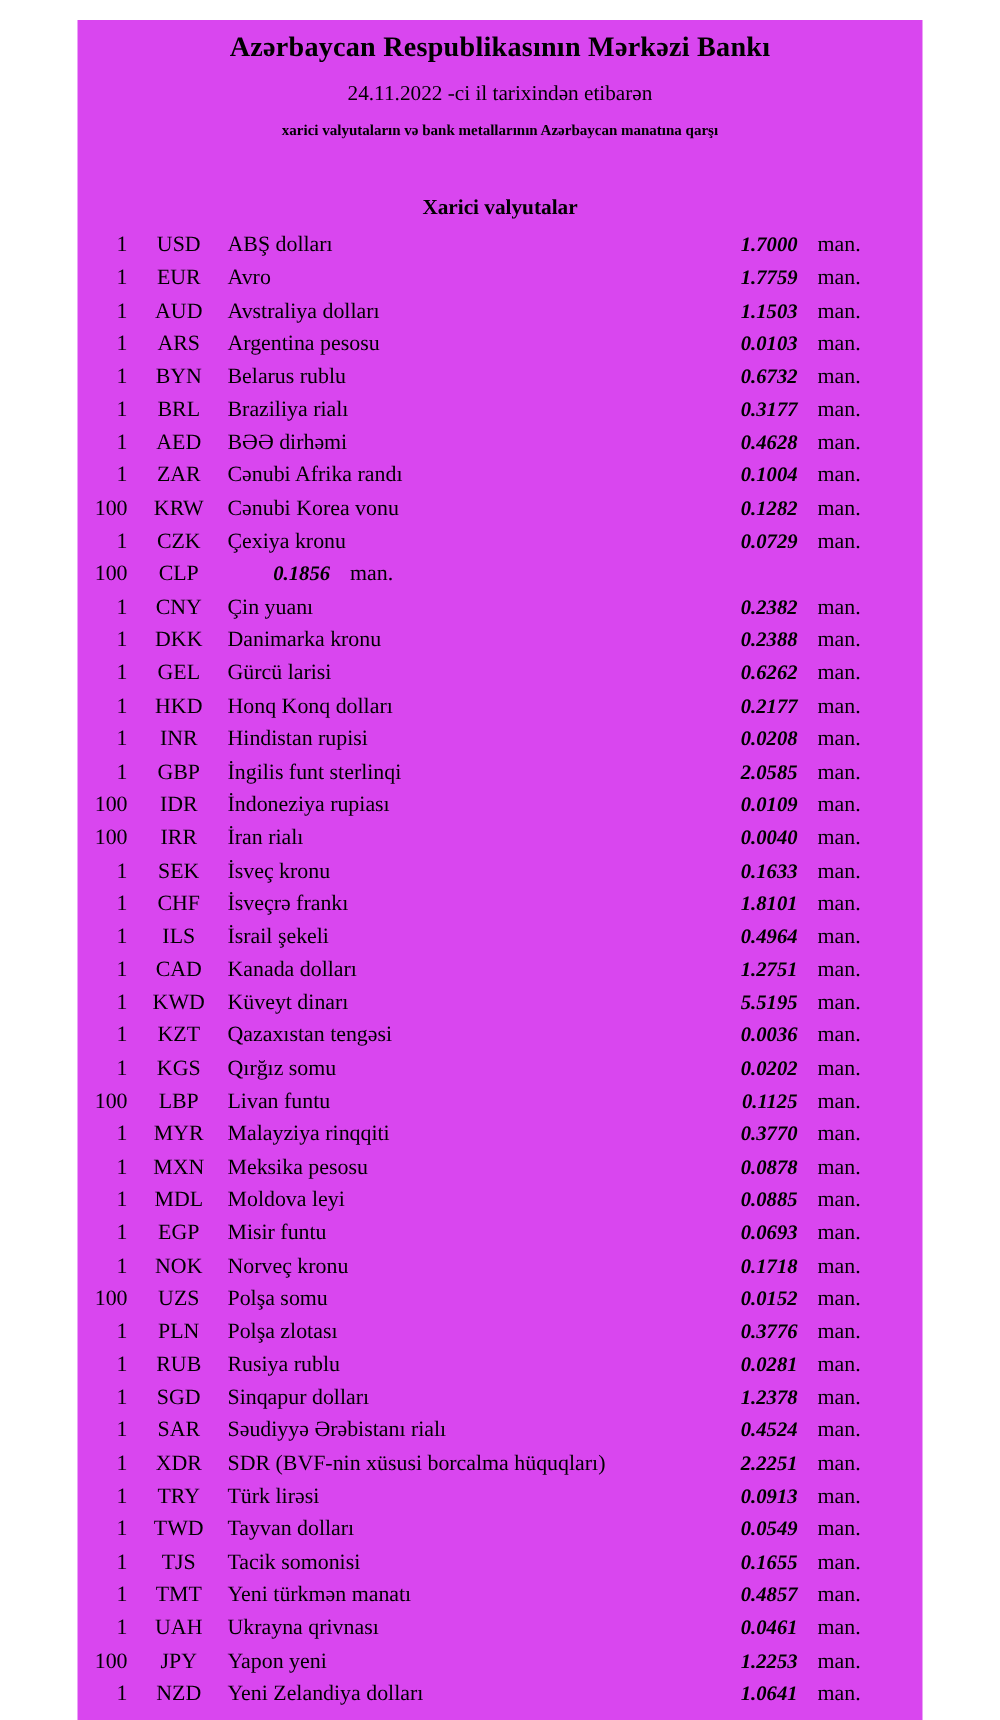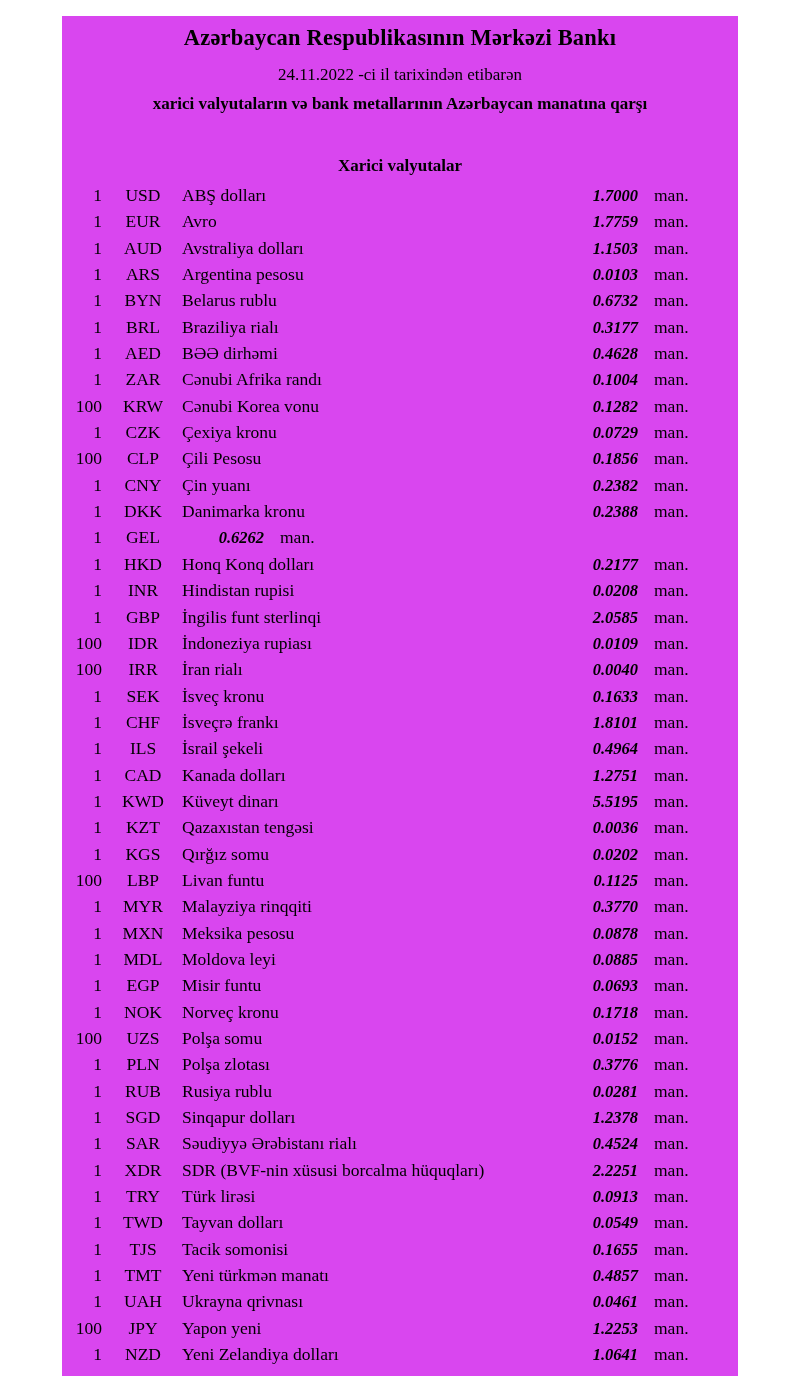--- a/index.html
+++ b/index.html
@@ -28,21 +28,21 @@
   .date-line {
     text-align: center;
     font-weight: normal;
     font-size: 17px;
     line-height: 20px;
     margin-top: 13px;
   }
   .subtitle-line {
     text-align: center;
     font-weight: bold;
-    font-size: 17px;
+    font-size: 12px;
     line-height: 20px;
     margin-top: 9px;
   }
   .bulletin-title {
     text-align: center;
     font-weight: bold;
     font-size: 17px;
     line-height: 20px;
     margin-top: 9px;
     letter-spacing: 0.4px;
@@ -190,21 +190,20 @@
     <span class="qty">1</span>
     <span class="code">CZK</span>
     <span class="name">Çexiya kronu</span>
     <span class="rate">0.0729</span>
     <span class="unit">man.</span>
   </div>
 
   <div class="row">
     <span class="qty">100</span>
     <span class="code">CLP</span>
-    <span class="name">Çili Pesosu</span>
     <span class="rate">0.1856</span>
     <span class="unit">man.</span>
   </div>
 
   <div class="row">
     <span class="qty">1</span>
     <span class="code">CNY</span>
     <span class="name">Çin yuanı</span>
     <span class="rate">0.2382</span>
     <span class="unit">man.</span>
@@ -214,20 +213,21 @@
     <span class="qty">1</span>
     <span class="code">DKK</span>
     <span class="name">Danimarka kronu</span>
     <span class="rate">0.2388</span>
     <span class="unit">man.</span>
   </div>
 
   <div class="row">
     <span class="qty">1</span>
     <span class="code">GEL</span>
+    <span class="name">Gürcü larisi</span>
     <span class="rate">0.6262</span>
     <span class="unit">man.</span>
   </div>
 
   <div class="row">
     <span class="qty">1</span>
     <span class="code">HKD</span>
     <span class="name">Honq Konq dolları</span>
     <span class="rate">0.2177</span>
     <span class="unit">man.</span>

